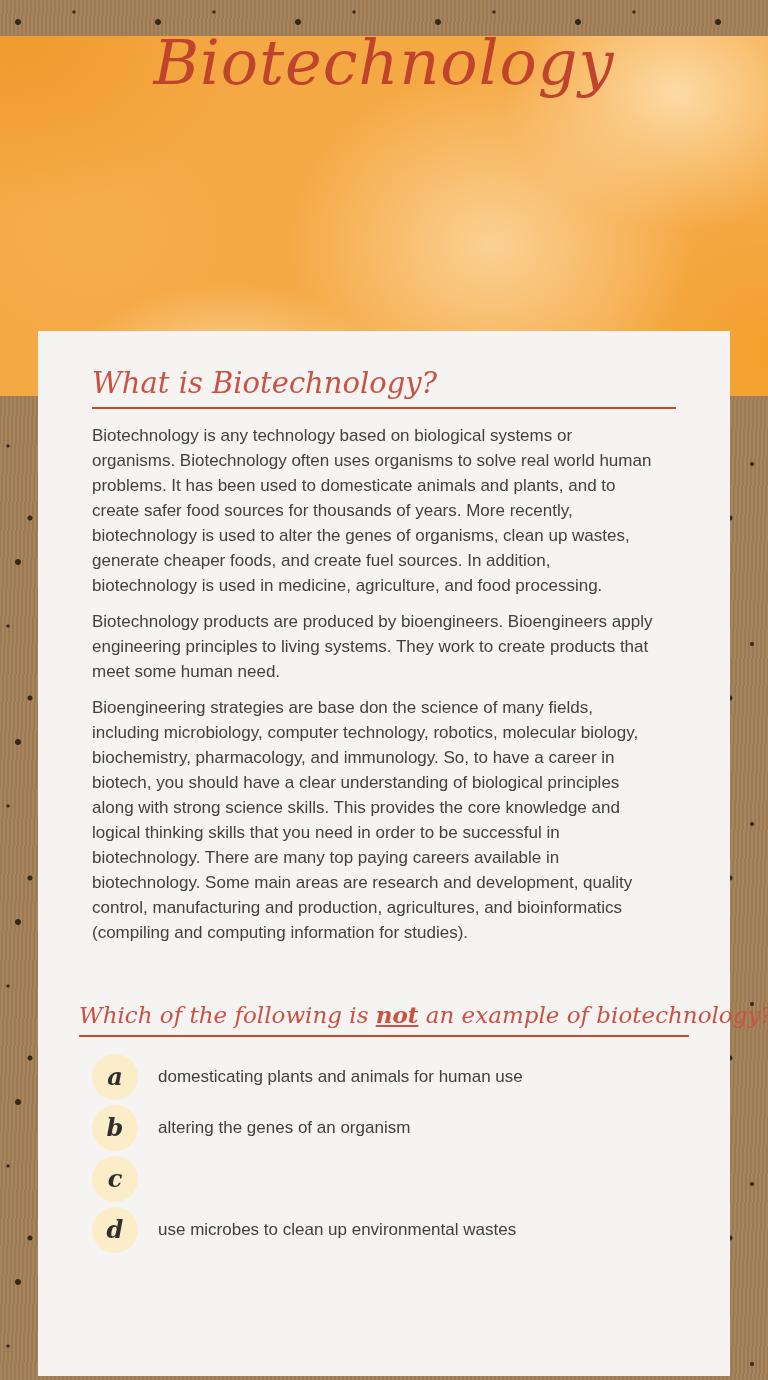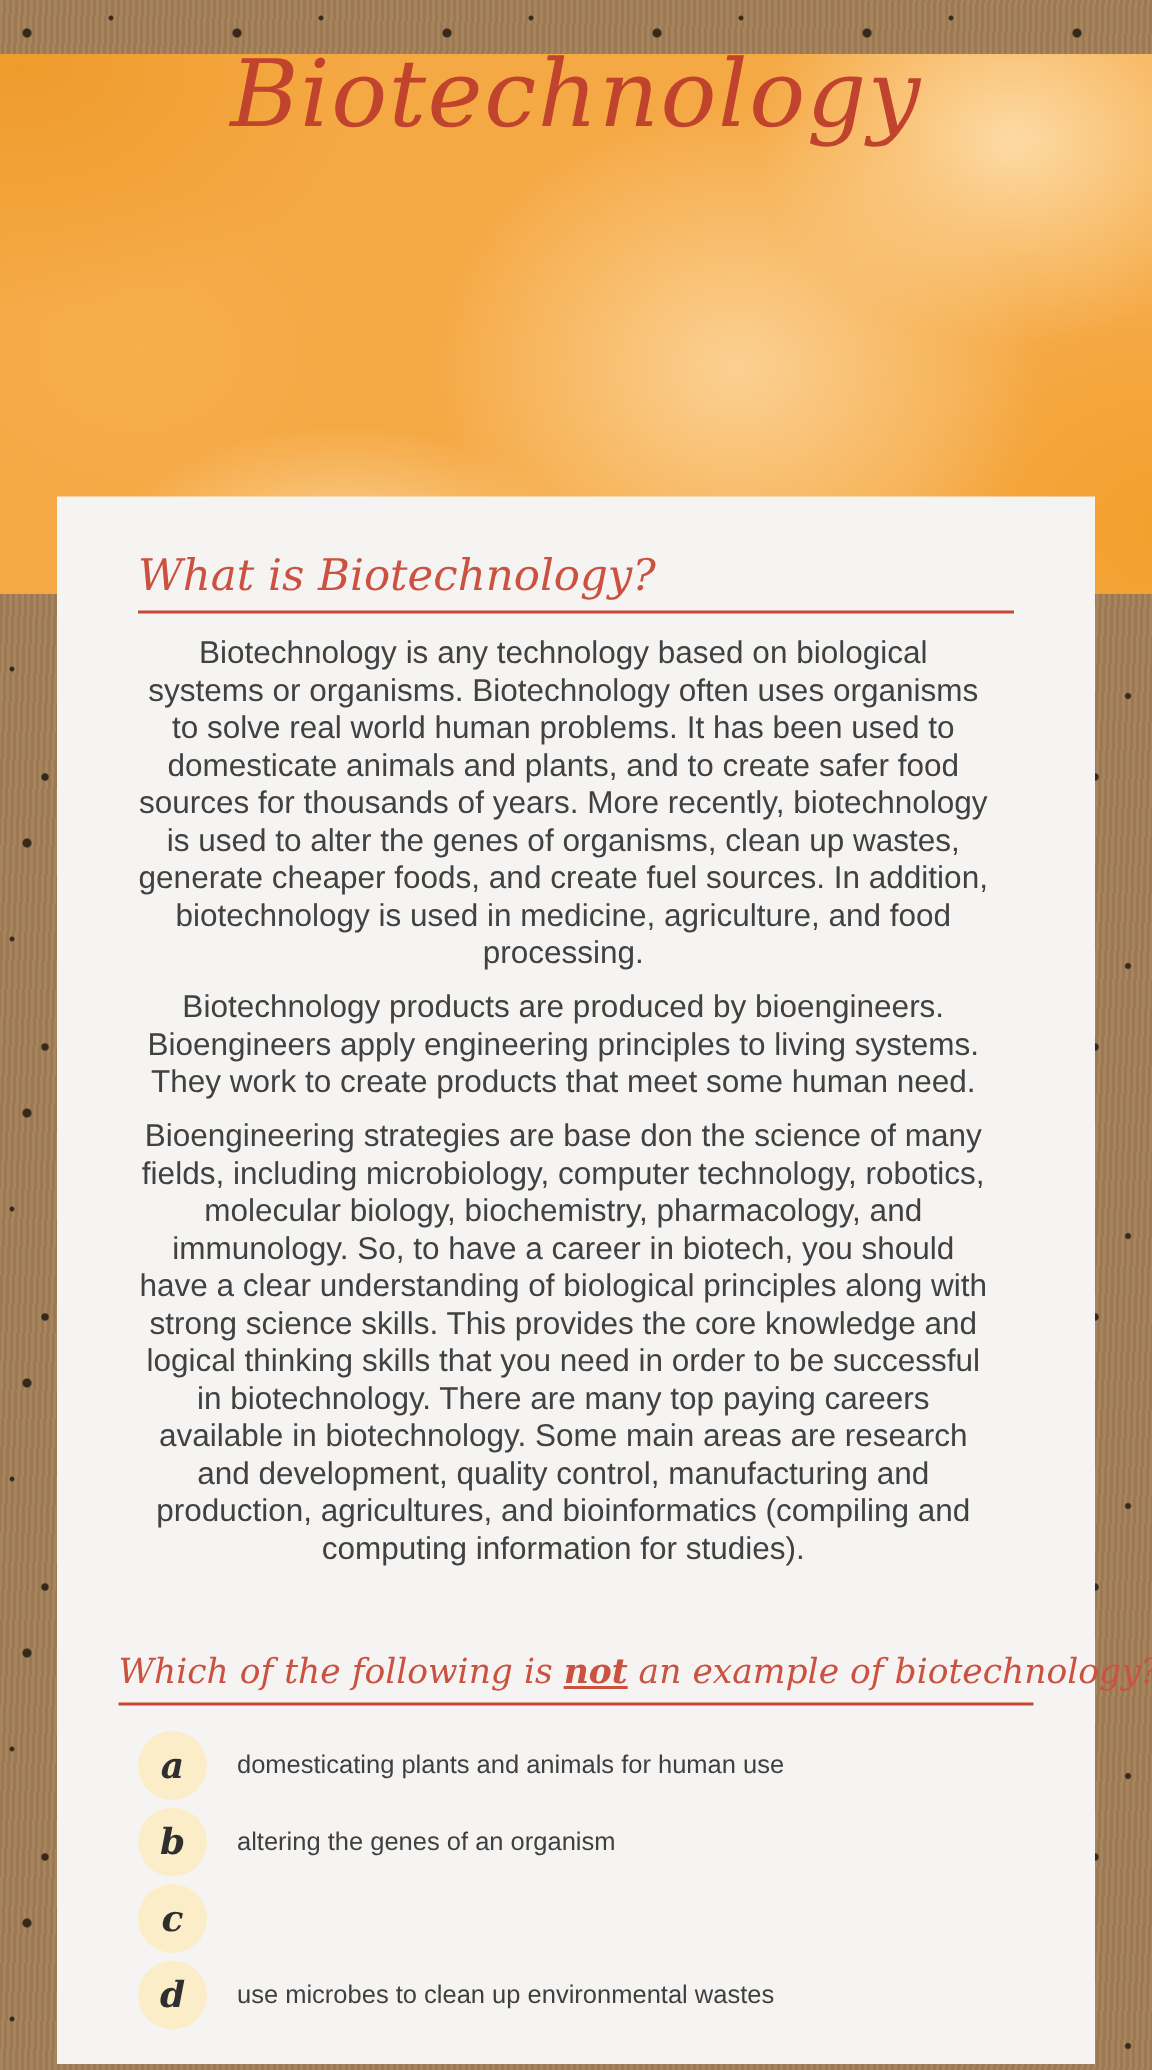--- a/index.html
+++ b/index.html
@@ -69,25 +69,24 @@
     line-height: 1.15;
     white-space: nowrap;
   }
   .rule {
     border: none;
     border-top: 2px solid #c4492f;
     margin: 0 0 14px 0;
   }
 
   .body-par {
-    font-size: 21px;
+    font-size: 17px;
     line-height: 25px;
     color: #414141;
     margin: 0 17px 11px 0;
-    text-align: center;
   }
 
   .question { padding: 0 41px; margin-top: 56px; }
   .question-heading {
     font-family: "DejaVu Serif", serif;
     font-style: italic;
     font-weight: normal;
     color: #cb5140;
     margin: 0 0 5px 0;
     font-size: 23px;

